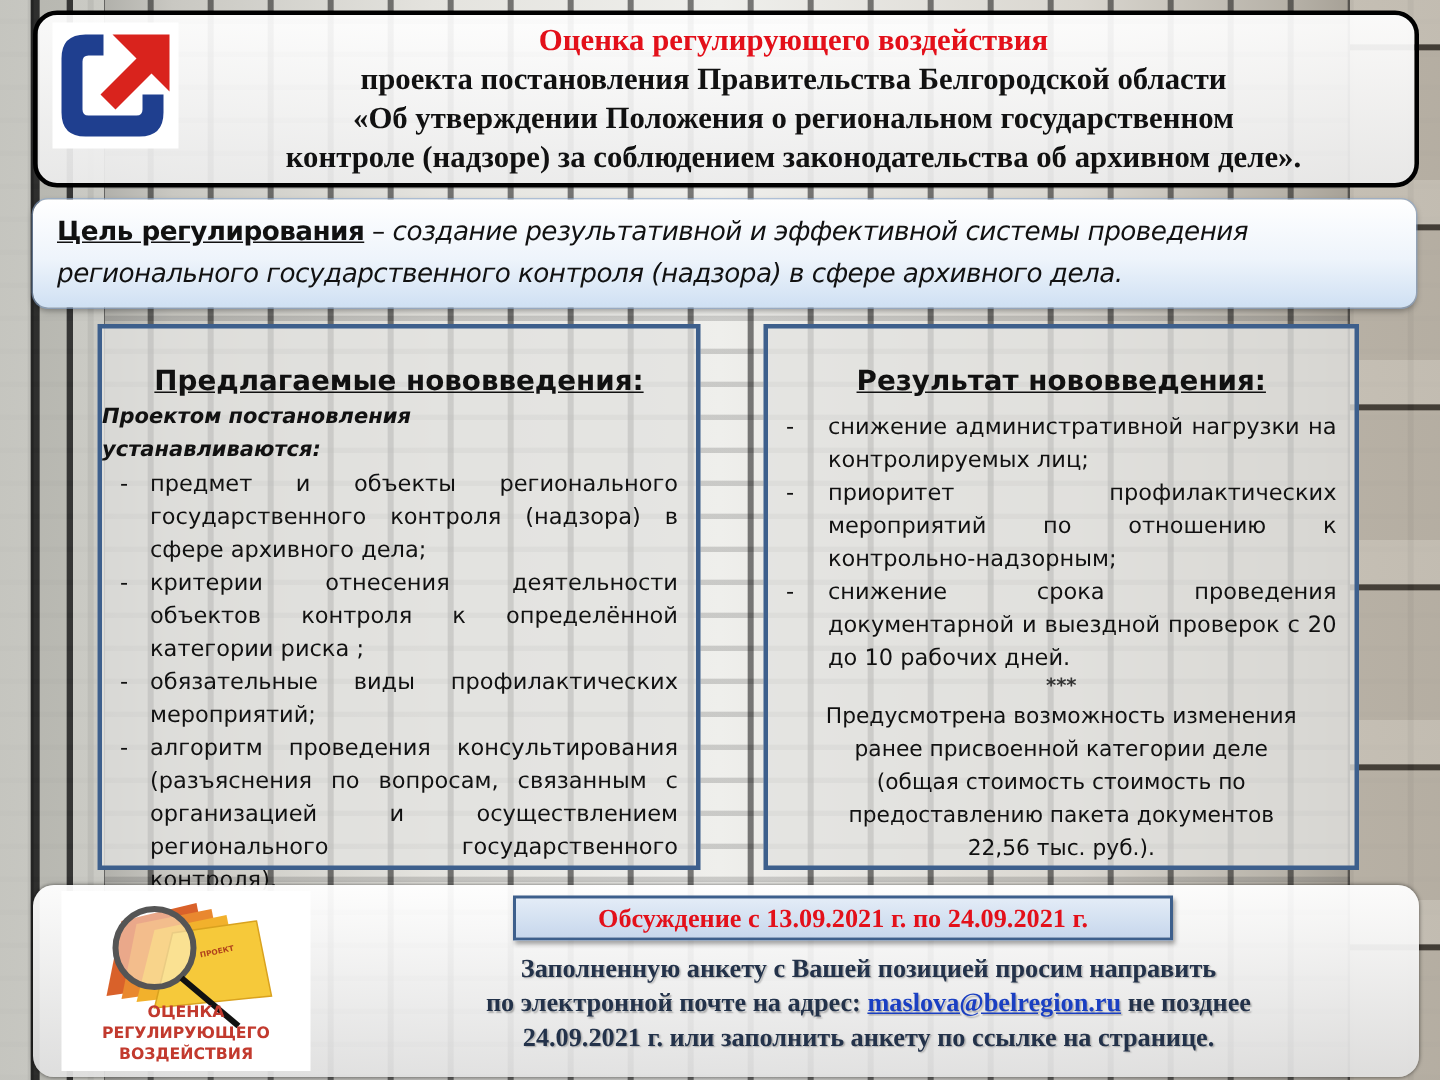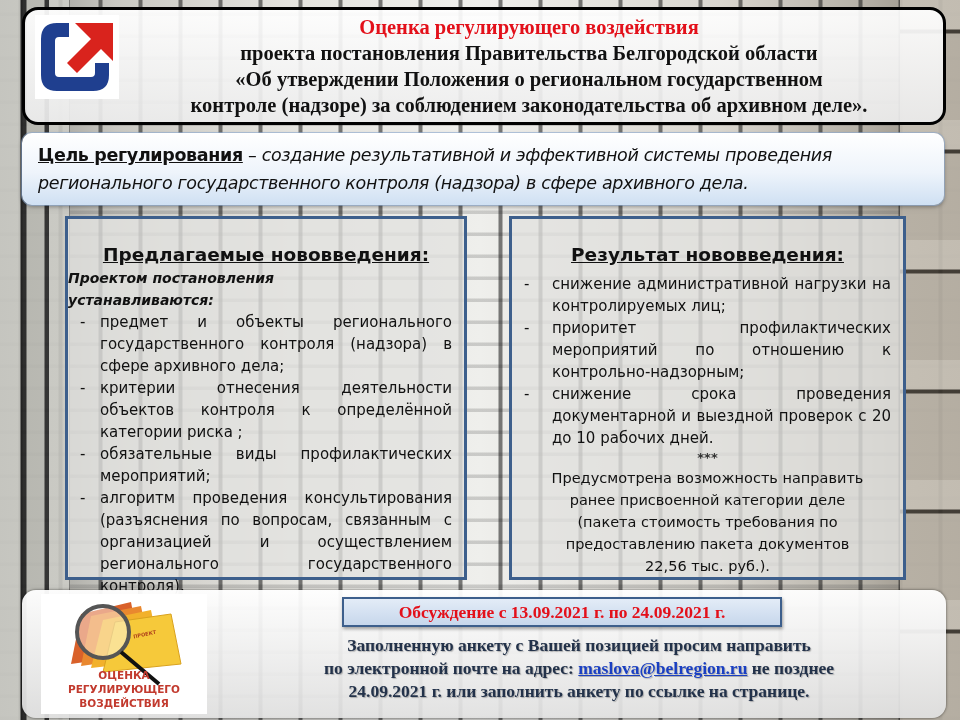--- a/index.html
+++ b/index.html
@@ -148,23 +148,23 @@
 
 <div class="box box-right">
   <div class="box-title">Результат нововведения:</div>
   <ul class="list">
     <li>снижение административной нагрузки на контролируемых лиц;</li>
     <li>приоритет профилактических мероприятий по отношению к контрольно-надзорным;</li>
     <li>снижение срока проведения документарной и выездной проверок с 20 до 10 рабочих дней.</li>
   </ul>
   <div class="stars">***</div>
   <div class="note">
-    <div>Предусмотрена возможность направить</div>
+    <div>Предусмотрена возможность изменения</div>
     <div>ранее присвоенной категории деле</div>
-    <div>(пакета стоимость требования по</div>
+    <div>(общая стоимость стоимость по</div>
     <div>предоставлению  пакета документов</div>
     <div>22,56  тыс. руб.).</div>
   </div>
 </div>
 
 <div class="bottom-panel">
   <div class="orv-image">
     <svg width="166" height="92" viewBox="0 0 166 92">
       <polygon points="30,70 40,20 90,8 100,60" fill="#d9612a"></polygon>
       <polygon points="40,72 50,22 100,12 110,62" fill="#e9882f"></polygon>

